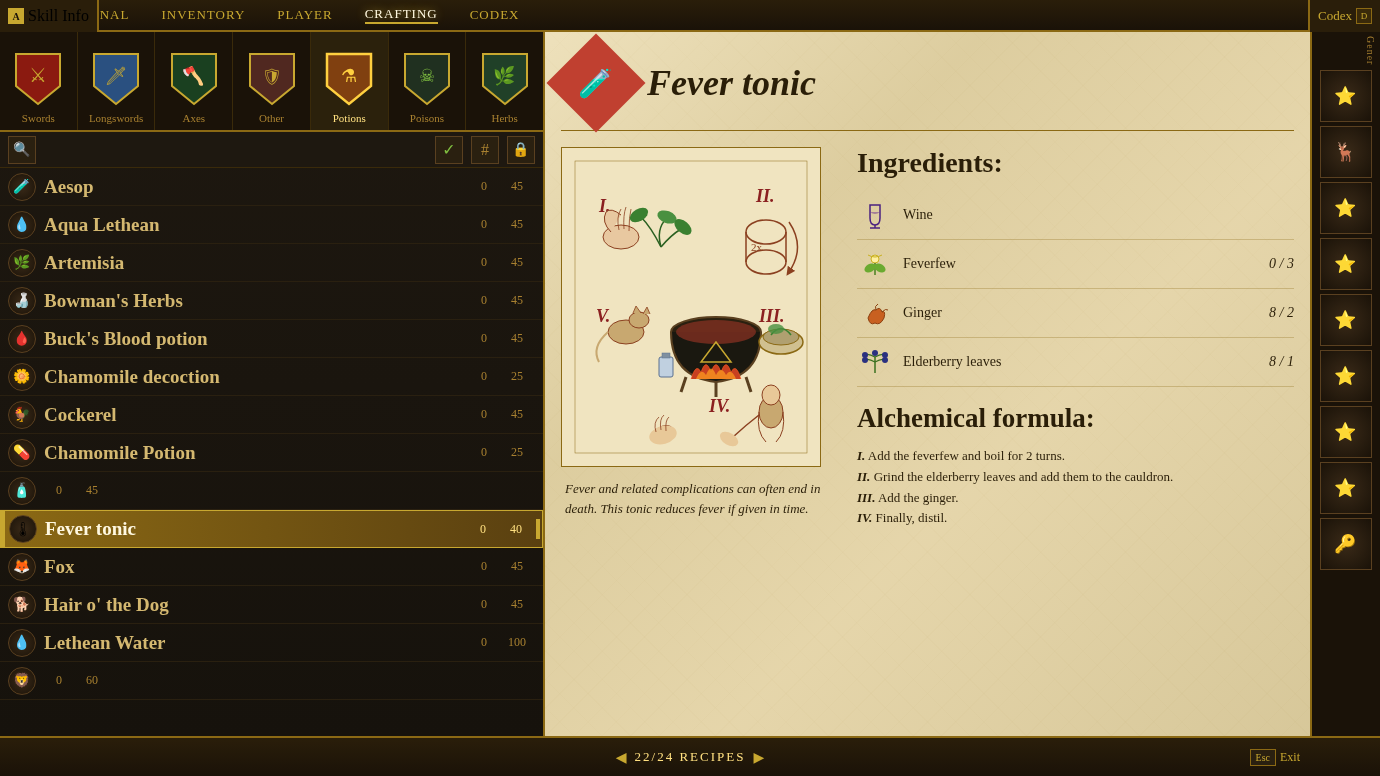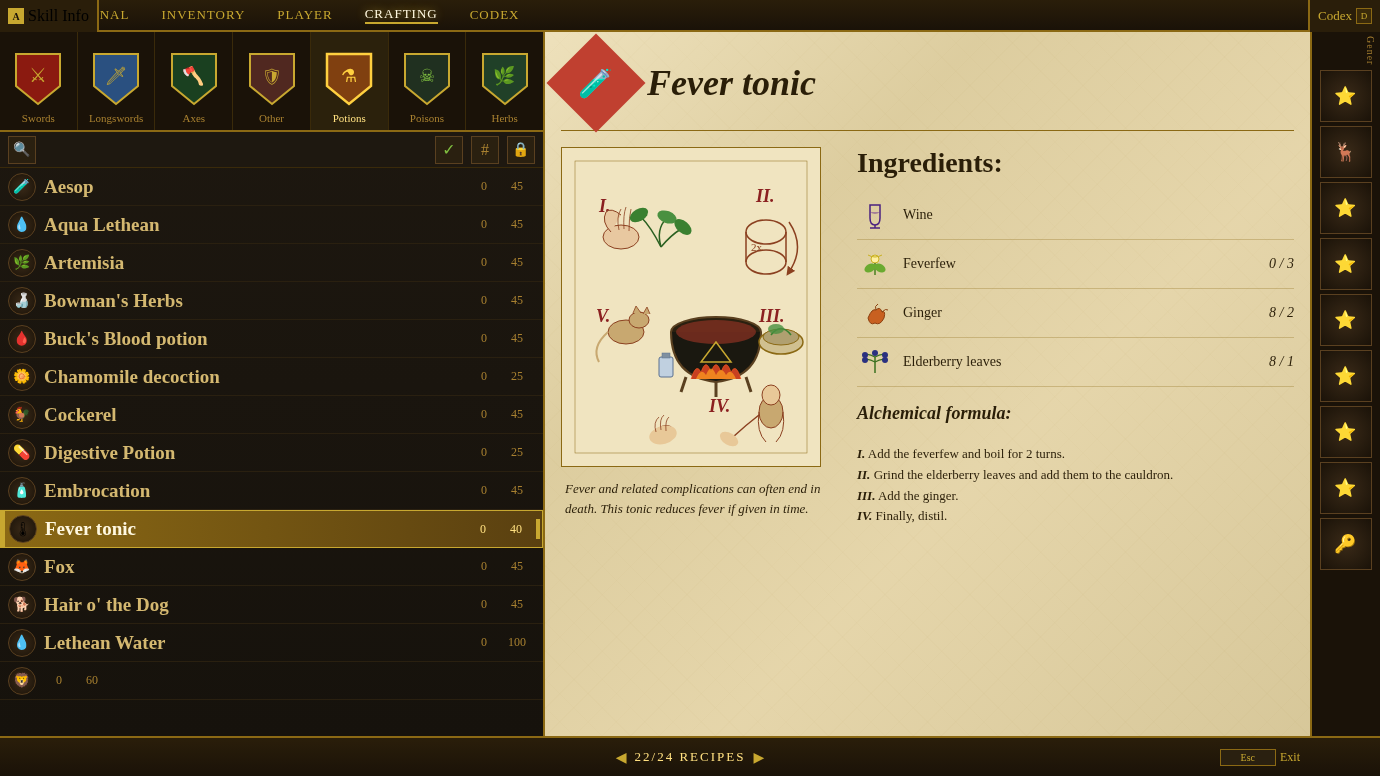--- a/index.html
+++ b/index.html
@@ -271,21 +271,21 @@
       right: 80px;
       display: flex;
       align-items: center;
       gap: 4px;
     }
     .esc-key {
       background: #2a2010;
       border: 1px solid #8b6914;
       color: #c8a830;
       font-size: 10px;
-      padding: 2px 20px;
+      padding: 2px 5px;
     }
     .esc-label {
       color: #c8a830;
       font-size: 12px;
     }
 
     
     .right-panel {
       position: absolute;
       top: 32px;
@@ -434,25 +434,24 @@
     }
     .ingredient-count {
       font-size: 14px;
       color: #2a1e08;
       font-family: 'Georgia', serif;
       font-style: italic;
       text-align: right;
     }
     .formula-section {}
     .formula-title {
-      font-size: 18px;
+      font-size: 27px;
       color: #2a1e08;
       font-family: 'Georgia', serif;
-      margin-bottom: 20px;
-      font-style: italic;
+      margin-bottom: 12px;
     }
     .formula-step {
       font-size: 13px;
       color: #2a1e08;
       font-family: 'Georgia', serif;
       line-height: 1.6;
     }
     .formula-step-num {
       font-style: italic;
       font-weight: bold;
@@ -661,28 +660,27 @@
   </div>
       <div class="recipe-item">
     <div class="recipe-icon">🐓</div>
     <span class="recipe-name">Cockerel</span>
     <span class="recipe-count">0</span>
     <span class="recipe-max">45</span>
 
   </div>
       <div class="recipe-item">
     <div class="recipe-icon">💊</div>
-    <span class="recipe-name">Digestive Potion</span>
+    <span class="recipe-name">Chamomile Potion</span>
     <span class="recipe-count">0</span>
     <span class="recipe-max">25</span>
 
   </div>
       <div class="recipe-item">
     <div class="recipe-icon">🧴</div>
-    <span class="recipe-name">Embrocation</span>
     <span class="recipe-count">0</span>
     <span class="recipe-max">45</span>
 
   </div>
       <div class="recipe-item active">
     <div class="recipe-icon">🌡</div>
     <span class="recipe-name">Fever tonic</span>
     <span class="recipe-count">0</span>
     <span class="recipe-max">40</span>
     <div class="scroll-indicator"></div>

